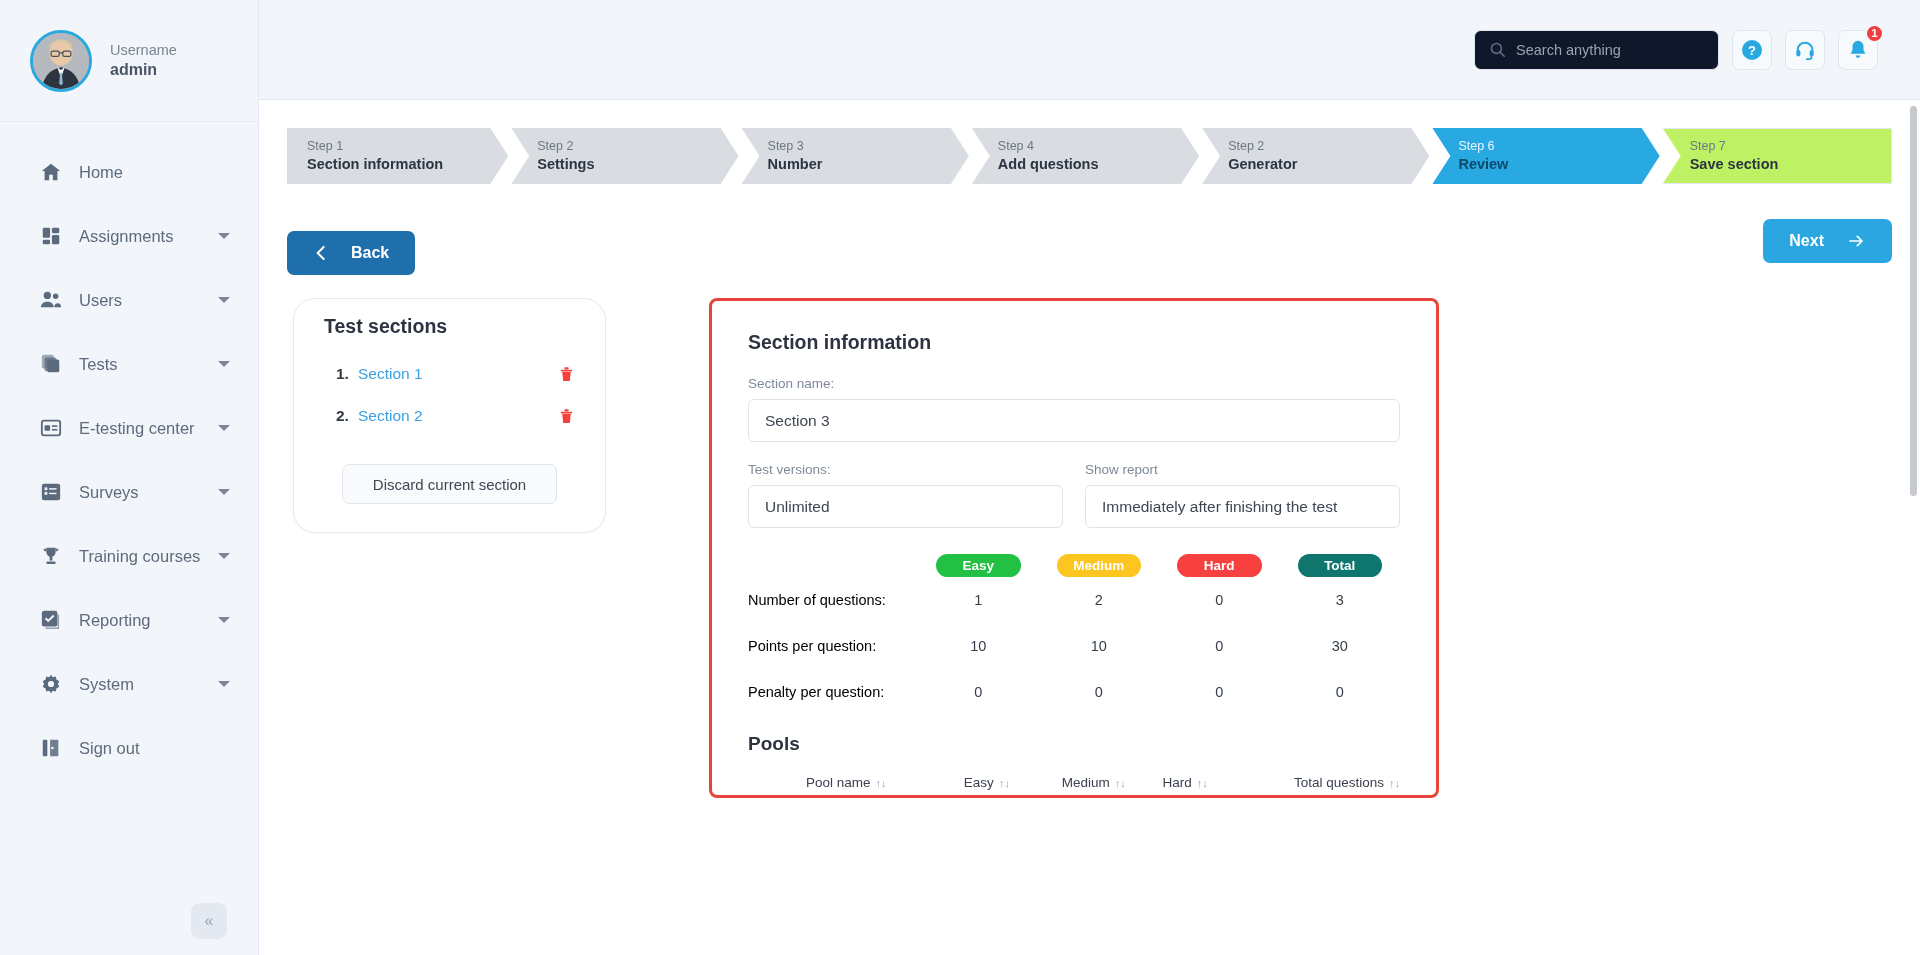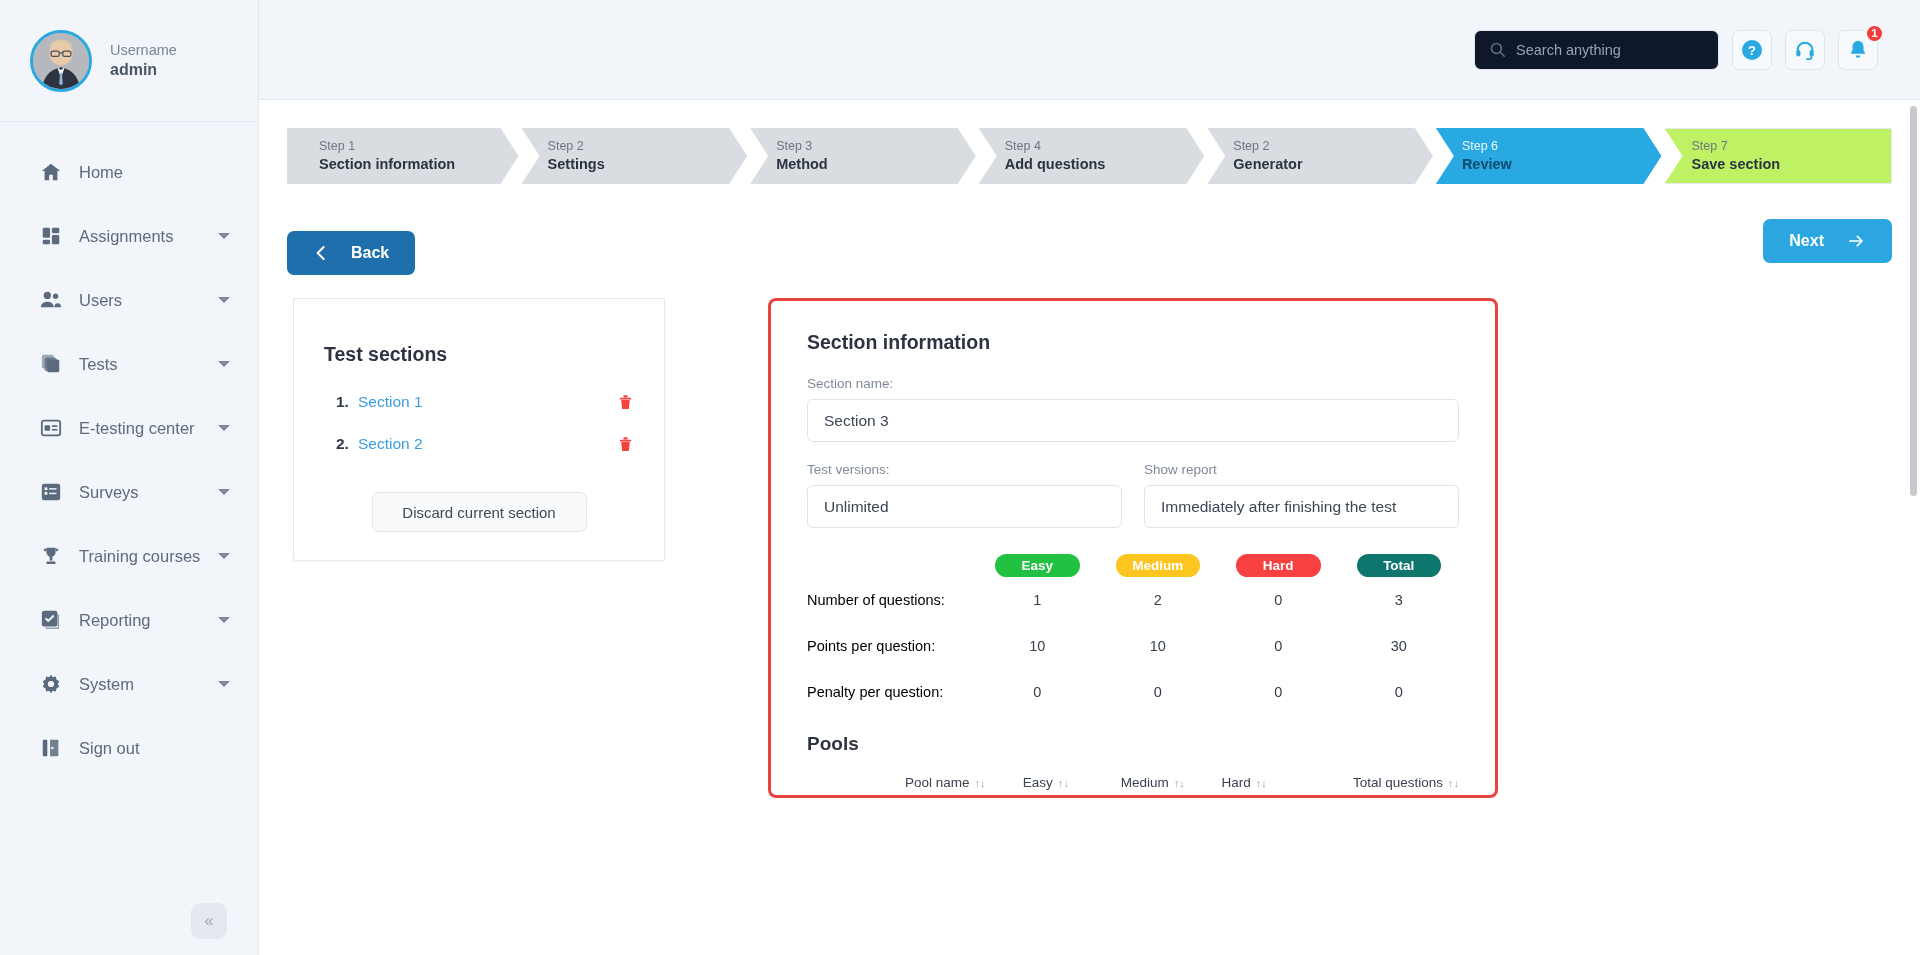--- a/index.html
+++ b/index.html
@@ -81,21 +81,21 @@
   .content { flex: 1; overflow: hidden; padding: 0 28px 0 28px; position: relative; }
 
   
   .stepper { display: flex; margin-top: 28px; height: 56px; }
   .step {
     flex: 1; background: #d9dde2; display: flex; flex-direction: column;
     justify-content: center; padding-left: 26px; position: relative;
     clip-path: polygon(0 0, calc(100% - 18px) 0, 100% 50%, calc(100% - 18px) 100%, 0 100%, 18px 50%);
     margin-right: 3px; cursor: pointer;
   }
-  .step:first-child { clip-path: polygon(0 0, calc(100% - 18px) 0, 100% 50%, calc(100% - 18px) 100%, 0 100%); padding-left: 32px; }
+  .step:first-child { clip-path: polygon(0 0, calc(100% - 18px) 0, 100% 50%, calc(100% - 18px) 100%, 0 100%); padding-left: 20px; }
   .step:last-child {
     background: #bef264; border: 1px solid #e4e8ed; margin-right: 0;
     clip-path: polygon(0 0, 100% 0, 100% 100%, 0 100%, 18px 50%);
   }
   .step.active { background: #29a9e1; }
   .step-num { font-size: 12.5px; color: #6d7783; line-height: 1.35; }
   .step-title { font-size: 14.5px; color: #2b3440; font-weight: bold; line-height: 1.35; }
   .step.active .step-num { color: #eaf7fe; }
   .step.active .step-title { color: #0c4a6e; }
 
@@ -106,22 +106,22 @@
     display: flex; align-items: center; gap: 22px; padding: 0 26px;
     color: #fff; font-size: 16px; font-weight: bold;
     font-family: "Liberation Sans", sans-serif;
   }
   .btn-back { background: #1f6fac; margin-top: 24px; }
   .btn-next { background: #2ba6e0; }
 
   
   .panels { display: flex; gap: 0; margin-top: 23px; position: relative; }
   .card-sections {
-    width: 372px; background: #fff; border: 1px solid #e6eaef; border-radius: 2px;
-    padding: 44px 30px 28px; margin-left: 6px; height: fit-content;
+    width: 313px; background: #fff; border: 1px solid #e6eaef; border-radius: 22px;
+    padding: 16px 30px 28px; margin-left: 6px; height: fit-content;
     box-shadow: 0 1px 2px rgba(20,40,70,.04);
   }
   .card-title { font-size: 19.5px; font-weight: bold; color: #2d3340; }
   .sec-list { margin-top: 26px; display: flex; flex-direction: column; gap: 22px; }
   .sec-row { display: flex; align-items: center; padding-left: 12px; }
   .sec-num { font-size: 15.5px; color: #333b47; font-weight: bold; width: 22px; }
   .sec-link { font-size: 15.5px; color: #3a9fe0; cursor: pointer; flex: 1; }
   .trash { cursor: pointer; display: flex; align-items: center; }
   .discard-btn {
     margin: 38px auto 0; display: block; width: 215px; height: 40px;
@@ -153,21 +153,21 @@
   }
   .stat-label { font-size: 14.5px; color: #000000; padding: 15px 0; }
   .stat-val { font-size: 14.5px; color: #353e4b; text-align: center; padding: 15px 0; }
 
   .pools-title { font-size: 19px; font-weight: bold; color: #2d3340; margin-top: 18px; }
   .ptable { width: 100%; border-collapse: collapse; margin-top: 20px; }
   .ptable th {
     font-size: 13.5px; color: #3a424f; font-weight: normal; text-align: right;
     padding: 0 0 14px 0; white-space: nowrap; cursor: pointer;
   }
-  .ptable th:first-child { text-align: right; padding-left: 18px; }
+  .ptable th:first-child { text-align: center; padding-left: 18px; }
   .sort-ico { color: #9aa6b6; font-size: 11px; margin-left: 5px; }
 
   
   .scroll-track { position: absolute; top: 100px; right: 0; width: 13px; height: 855px; background: #fff; }
   .scroll-thumb { position: absolute; top: 6px; right: 3px; width: 7px; height: 390px; background: #c6c9ce; border-radius: 4px; }
 </style>
 </head>
 <body>
 
 <div class="app">
@@ -354,21 +354,21 @@
         <div class="step">
           <span class="step-num">Step 1</span>
           <span class="step-title">Section information</span>
         </div>
         <div class="step">
           <span class="step-num">Step 2</span>
           <span class="step-title">Settings</span>
         </div>
         <div class="step">
           <span class="step-num">Step 3</span>
-          <span class="step-title">Method</span>
+          <span class="step-title">Number</span>
         </div>
         <div class="step">
           <span class="step-num">Step 4</span>
           <span class="step-title">Add questions</span>
         </div>
         <div class="step">
           <span class="step-num">Step 2</span>
           <span class="step-title">Generator</span>
         </div>
         <div class="step active">

